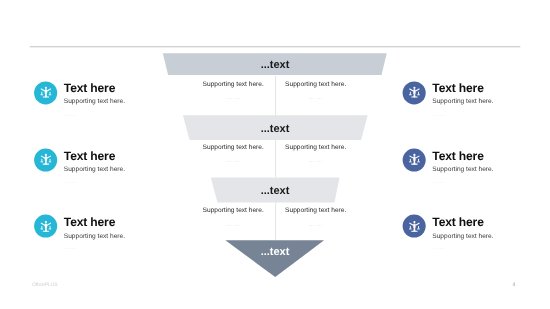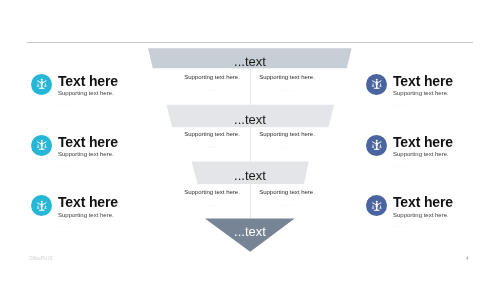--- a/index.html
+++ b/index.html
@@ -8,30 +8,30 @@
   .toprule{position:absolute;left:27px;top:41.5px;width:446px;height:1px;background:#c8c8c8;}
   .funnel{position:absolute;left:0;top:0;width:500px;height:281px;}
   .row{position:absolute;height:21px;}
   .row.left{left:31px;}
   .row.right{left:366px;}
   .icon-circle{position:absolute;left:0;top:0;width:21px;height:21px;border-radius:50%;display:flex;align-items:center;justify-content:center;font-size:0;}
   .ic-left{background:#26b6d6;}
   .ic-right{background:#4a64a0;}
   .icon-circle svg{width:11.5px;height:11.5px;display:block;}
   .blk{position:absolute;left:27px;top:2px;width:130px;}
-  .blk .t{font-weight:bold;font-size:14px;color:#111;letter-spacing:-0.15px;line-height:10px;}
+  .blk .t{font-weight:bold;font-size:11px;color:#111;letter-spacing:-0.15px;line-height:10px;}
   .blk .s{font-size:6.0px;color:#3a3a3a;line-height:7px;margin-top:4.5px;}
   .blk .d{font-size:5px;color:#dedede;line-height:6px;margin-top:3.5px;letter-spacing:0.2px;}
   .mid{position:absolute;text-align:center;}
   .mid .s{font-size:6.0px;color:#2a2a2a;line-height:7px;}
   .mid .d{font-size:5.5px;color:#dcdcdc;line-height:6px;margin-top:5px;letter-spacing:0.3px;}
   .vline{position:absolute;width:1px;background:#e6e6e6;}
   .footer{position:absolute;left:29px;top:256px;font-size:4.5px;color:#cfcfcf;}
   .pageno{position:absolute;left:466px;top:256px;font-size:4.5px;color:#9a9a9a;}
-  .steptext{position:absolute;font-weight:normal;font-size:13px;color:#1a1a1a;}
+  .steptext{position:absolute;font-weight:bold;font-size:10px;color:#1a1a1a;}
 </style>
 </head>
 <body>
 
 <div class="slide">
   <div class="toprule"></div>
 
   <svg class="funnel" viewBox="0 0 500 281">
     <polygon points="148,48.3 351.6,48.3 346.8,68.2 152.8,68.2" fill="#c8ced6"></polygon>
     <polygon points="166.3,104.7 334.2,104.7 328.3,127.2 172.3,127.2" fill="#e4e5e9"></polygon>

